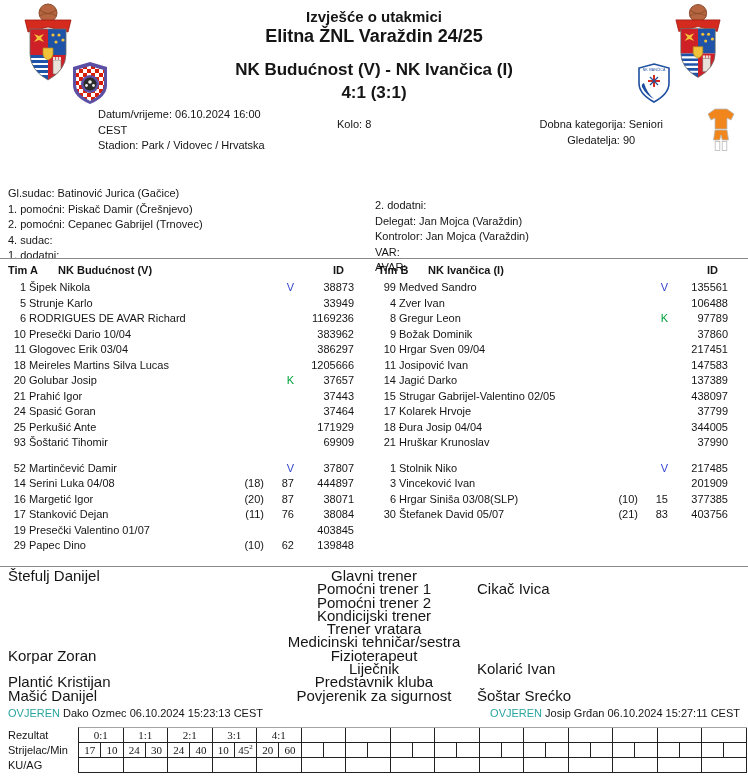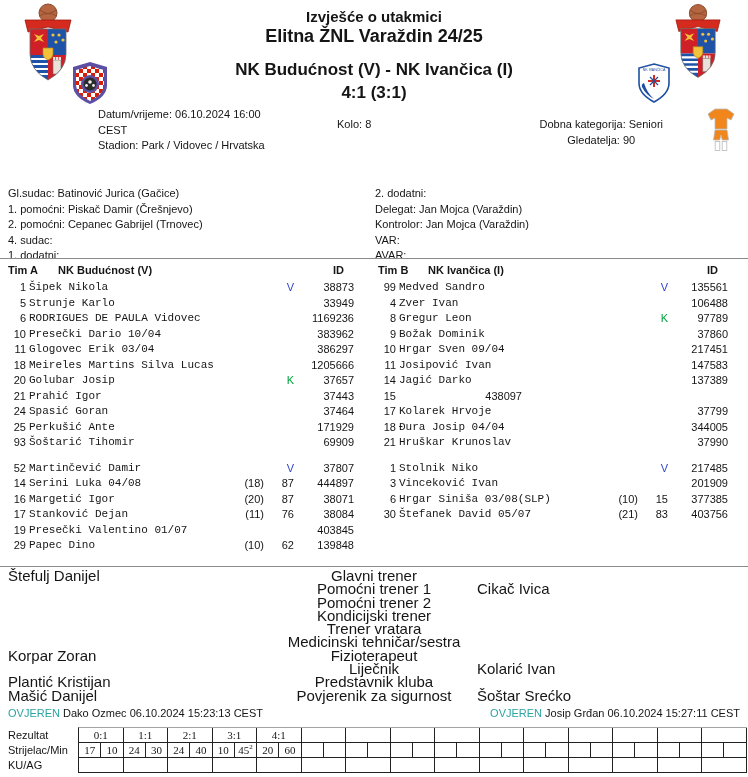--- a/index.html
+++ b/index.html
@@ -12,35 +12,35 @@
   .t3{top:60px;font-size:17px;}
   .t4{top:83px;font-size:17px;}
   
   .infoblock{position:absolute;font-size:11px;line-height:15.5px;}
   .info-dt{left:98px;top:107px;}
   .info-kolo{left:337px;top:117px;}
   .info-right{right:85px;top:117px;text-align:center;}
   
   .offcol{position:absolute;top:186px;font-size:11px;line-height:15.5px;}
   .off-left{left:8px;}
-  .off-right{left:375px;}
+  .off-right{left:375px;margin-top:12px;}
   .rule{position:absolute;left:0;right:0;height:1px;background:#8a8a8a;}
   .rule1{top:258px;}
   .rule2{top:566px;}
   
   .teamcol{position:absolute;top:263px;font-size:11px;}
   .teamA{left:8px;width:346px;}
   .teamB{left:378px;width:350px;}
   .thead{display:flex;height:17px;line-height:14px;font-weight:bold;}
   .tlabel{width:50px;}
   .tname{flex:1;}
   .tid{width:70px;text-align:right;padding-right:10px;}
   .prow{display:flex;height:15.5px;line-height:15.5px;white-space:nowrap;}
   .pnum{width:18px;text-align:right;}
-  .pname{flex:1;padding-left:3px;overflow:hidden;font-family:Liberation Mono, monospace;}
+  .pname{flex:1;padding-left:3px;overflow:hidden;}
   .psub{width:36px;text-align:right;}
   .pbadge{width:30px;text-align:right;padding-right:2px;}
   .pid{width:58px;text-align:right;}
   .badge-v{color:#3344cc;}
   .badge-k{color:#00a33d;}
   .subspacer{height:10px;}
   sup{font-size:7px;vertical-align:super;line-height:0;}
   
   .staffwrap{position:absolute;left:0;right:0;top:569px;font-size:15px;}
   .staffrow{position:relative;height:13.3px;line-height:13.3px;}
@@ -197,21 +197,21 @@
       </div>
       <div class="prow">
         <span class="pnum">5</span>
         <span class="pname">Strunje Karlo</span>
         <span class="psub"></span>
         <span class="pbadge"></span>
         <span class="pid">33949</span>
       </div>
       <div class="prow">
         <span class="pnum">6</span>
-        <span class="pname">RODRIGUES DE PAULA Vidovec</span>
+        <span class="pname">RODRIGUES DE AVAR Richard</span>
         <span class="psub"></span>
         <span class="pbadge"></span>
         <span class="pid">1169236</span>
       </div>
       <div class="prow">
         <span class="pnum">10</span>
         <span class="pname">Presečki Dario 10/04</span>
         <span class="psub"></span>
         <span class="pbadge"></span>
         <span class="pid">383962</span>
@@ -359,20 +359,21 @@
       </div>
       <div class="prow">
         <span class="pnum">14</span>
         <span class="pname">Jagić Darko</span>
         <span class="psub"></span>
         <span class="pbadge"></span>
         <span class="pid">137389</span>
       </div>
       <div class="prow">
         <span class="pnum">15</span>
+        <span class="pname">Strugar Gabrijel-Valentino 02/05</span>
         <span class="psub"></span>
         <span class="pbadge"></span>
         <span class="pid">438097</span>
       </div>
       <div class="prow">
         <span class="pnum">17</span>
         <span class="pname">Kolarek Hrvoje</span>
         <span class="psub"></span>
         <span class="pbadge"></span>
         <span class="pid">37799</span>

